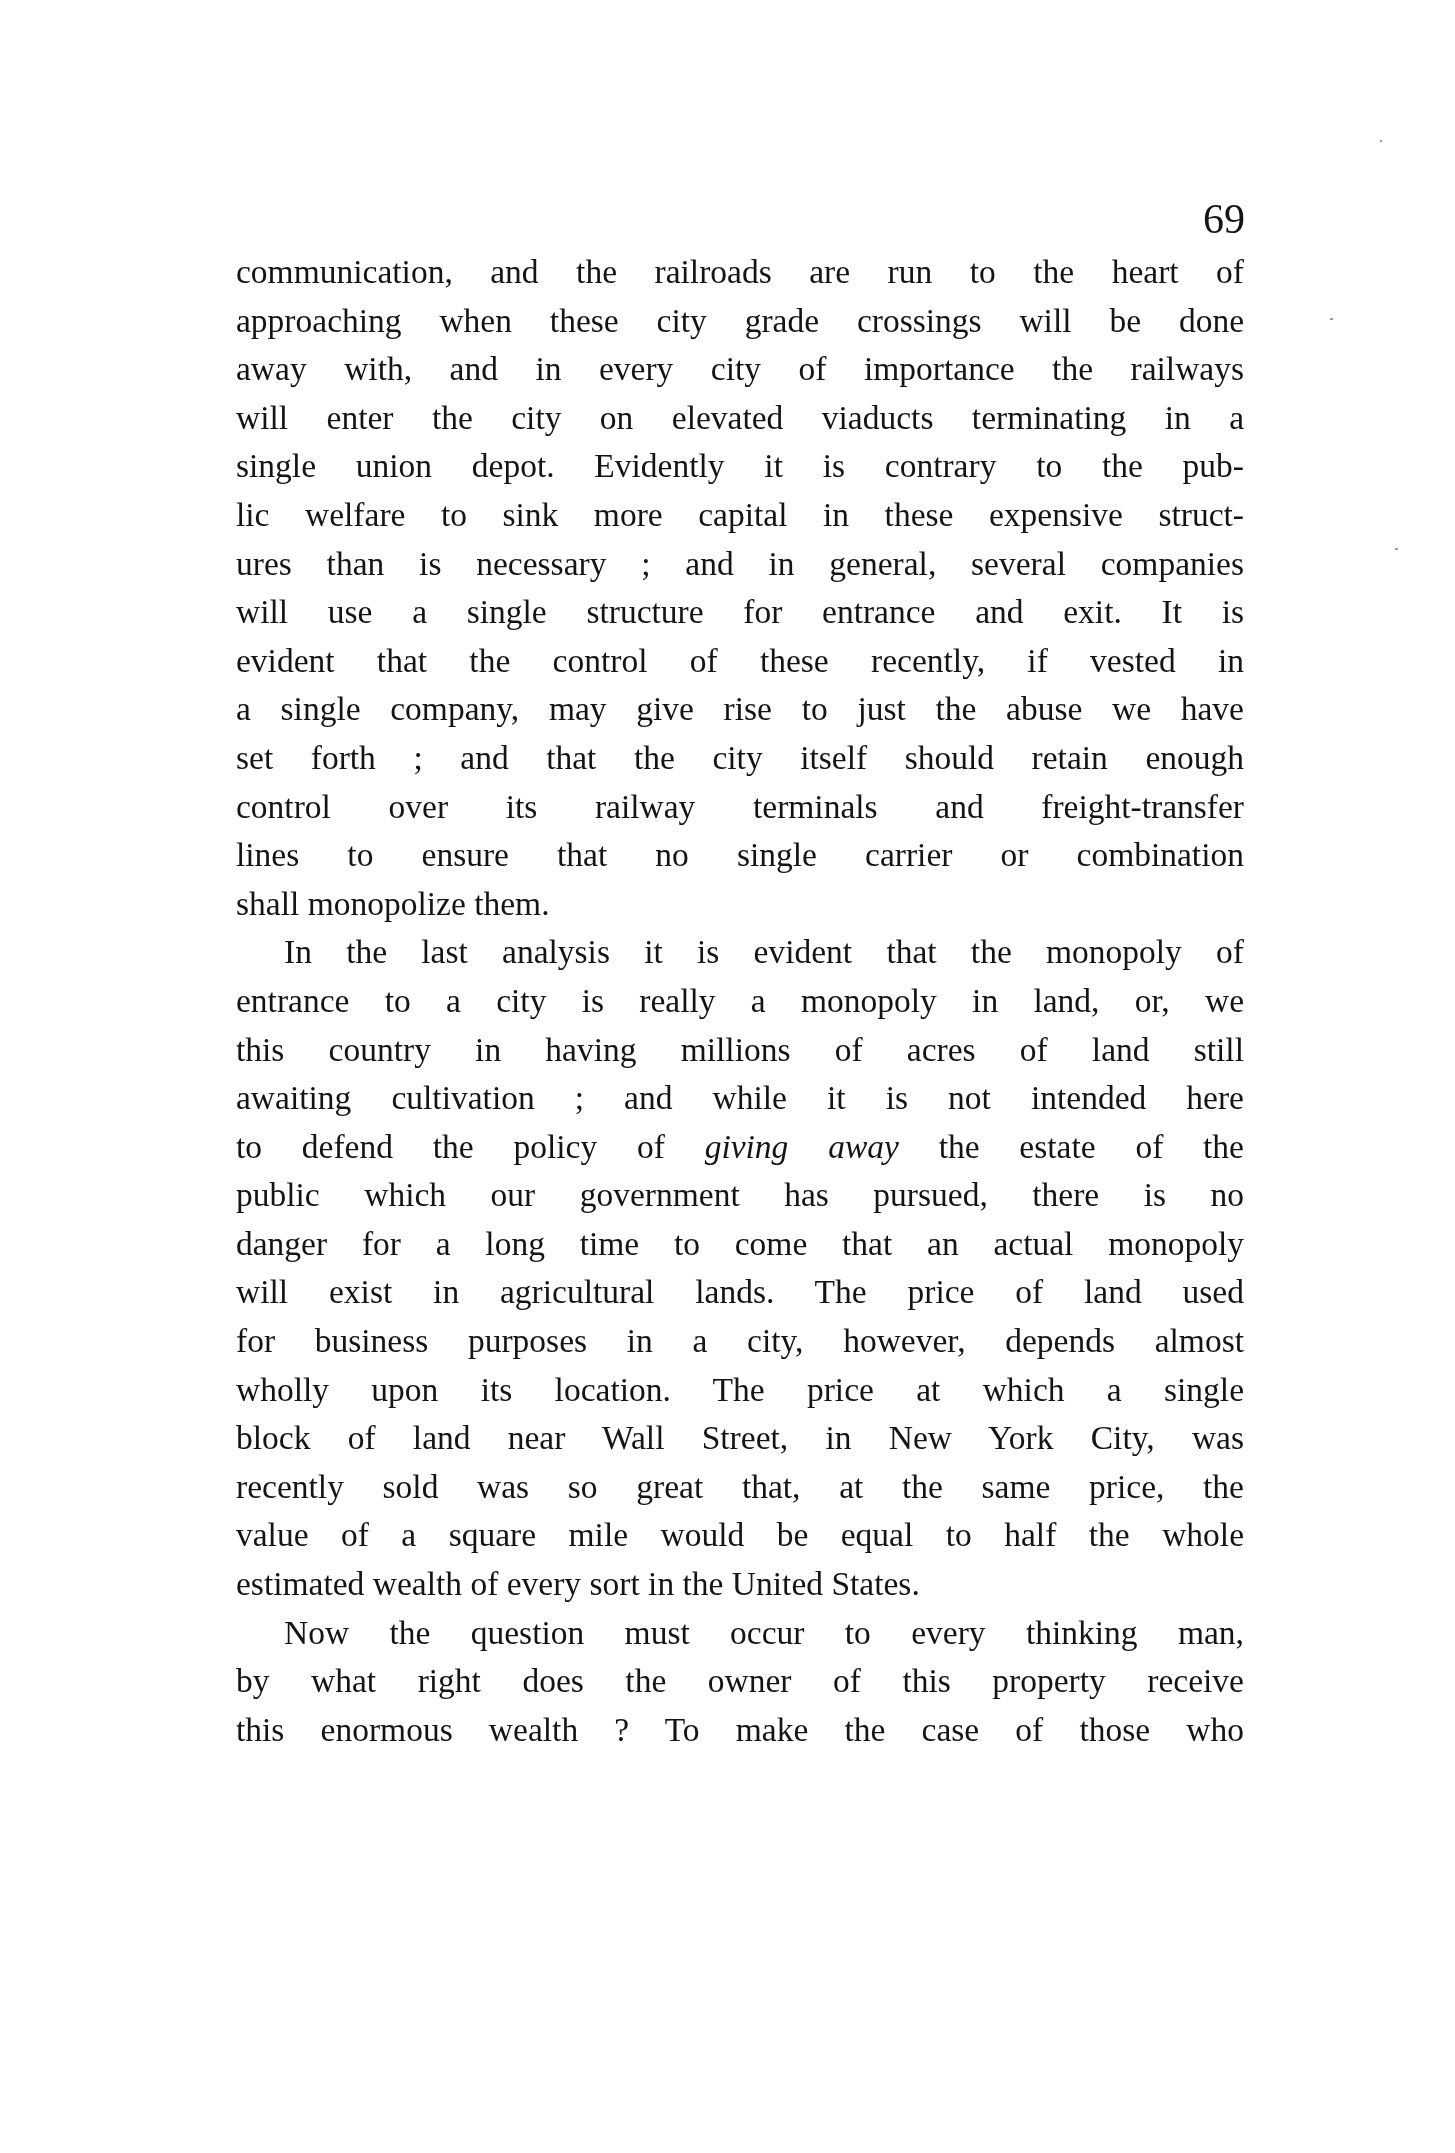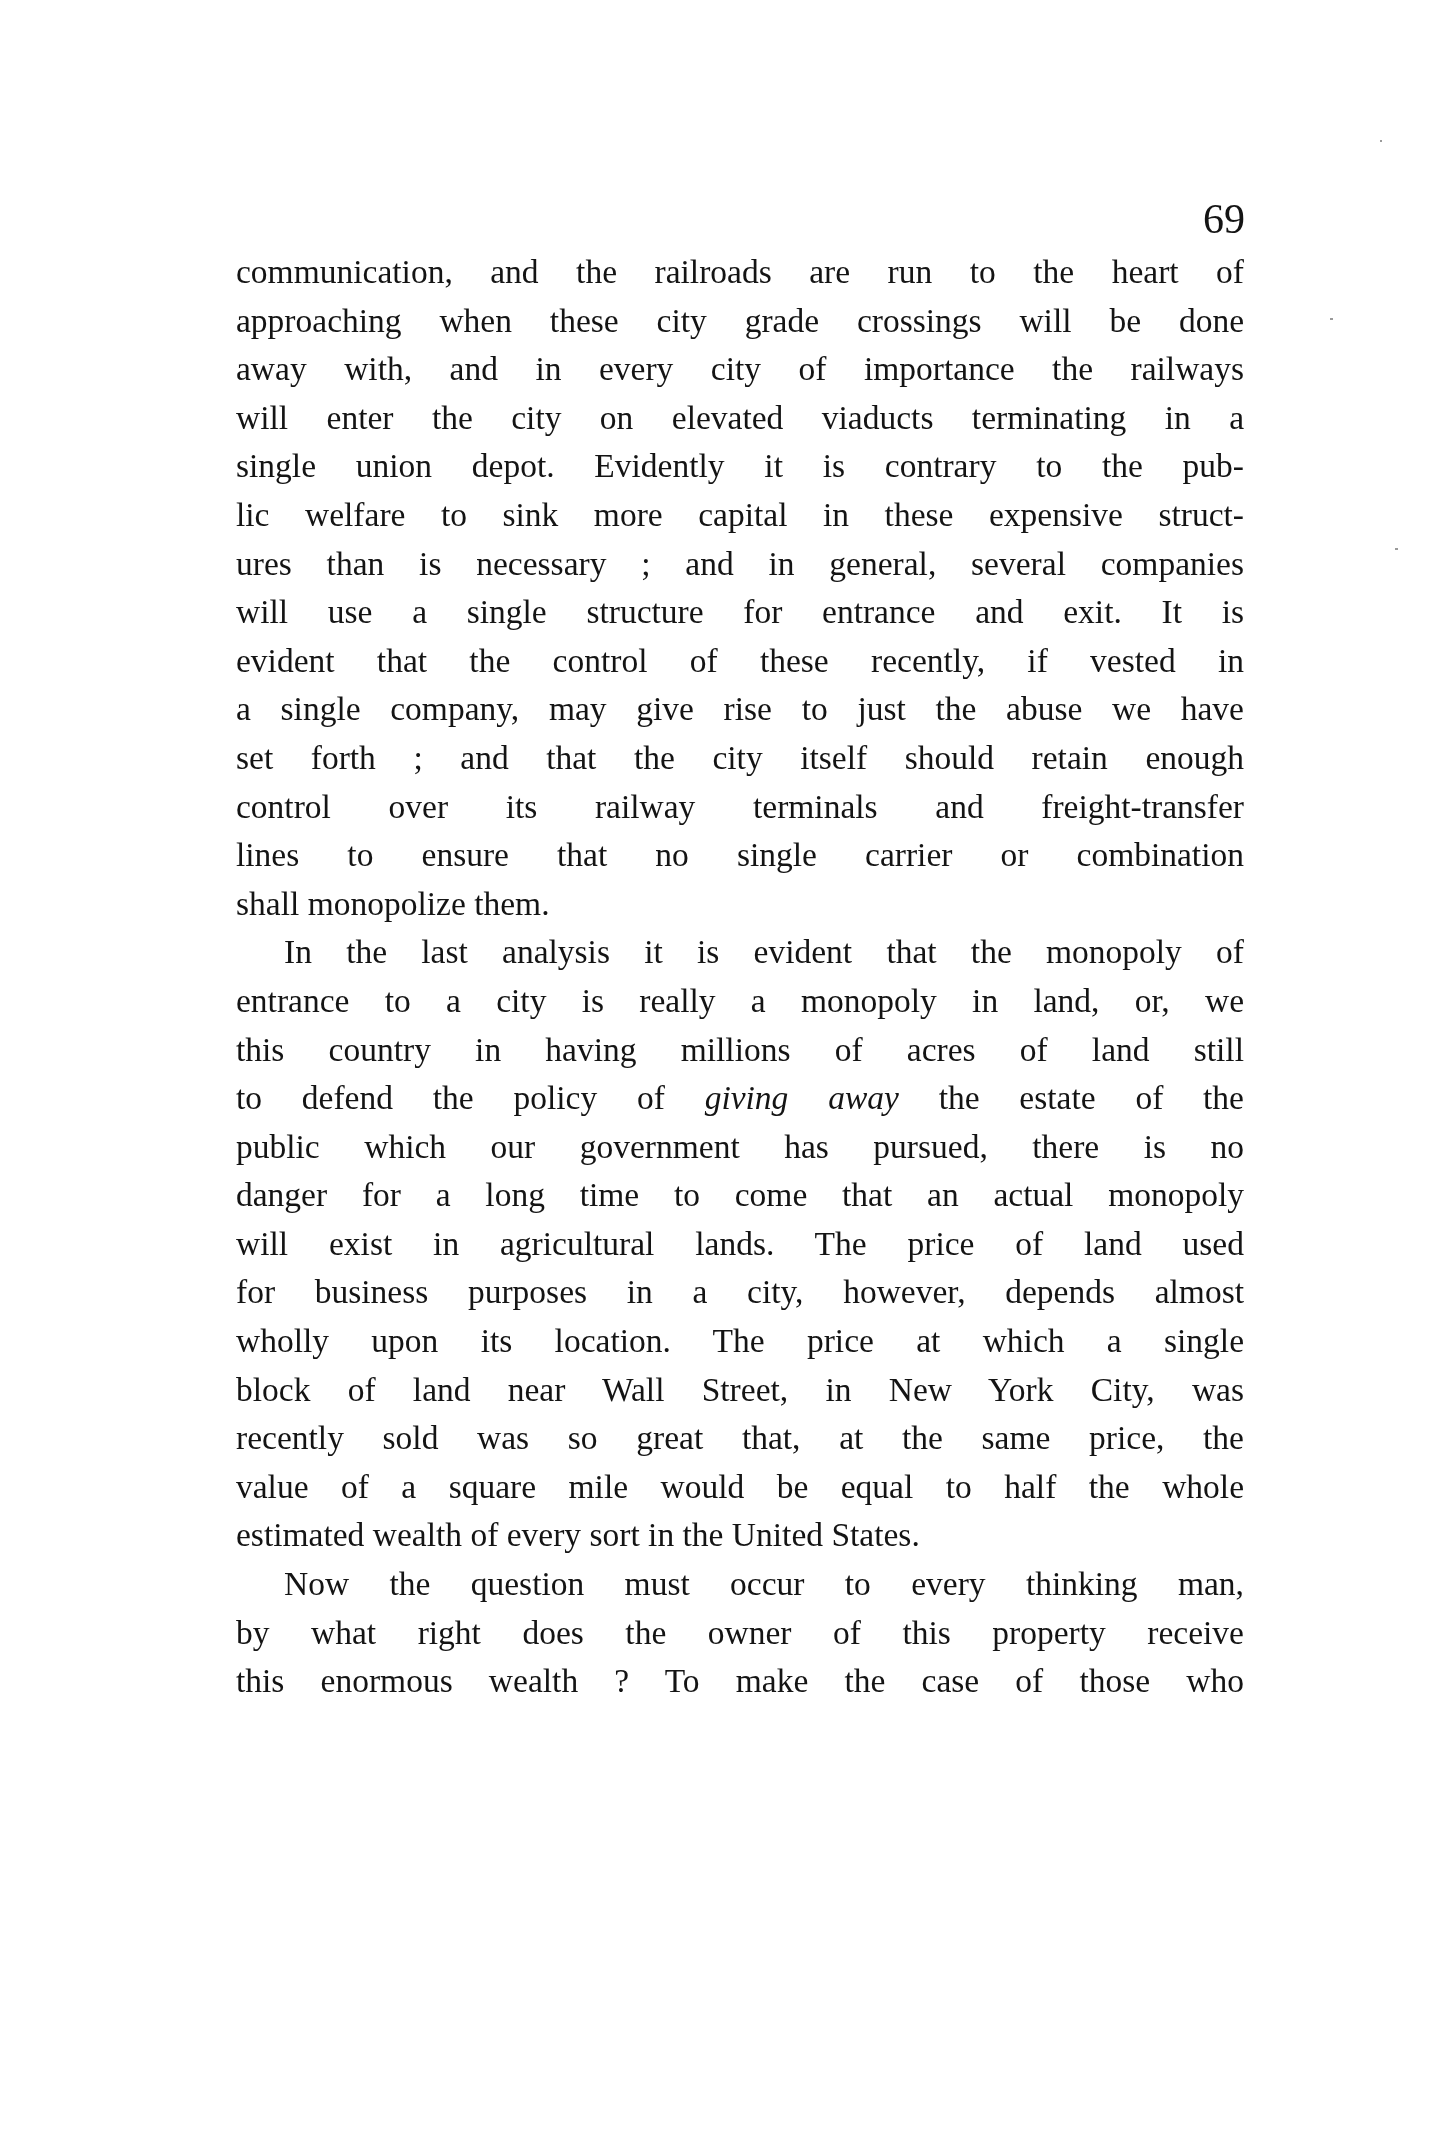--- a/index.html
+++ b/index.html
@@ -53,20 +53,21 @@
         <span class="line">a single company, may give rise to just the abuse we have</span>
         <span class="line">set forth ; and that the city itself should retain enough</span>
         <span class="line">control over its railway terminals and freight-transfer</span>
         <span class="line">lines to ensure that no single carrier or combination</span>
         <span class="line last">shall monopolize them.</span>
       </div>
       <div>
         <span class="line indent">In the last analysis it is evident that the monopoly of</span>
         <span class="line">entrance to a city is really a monopoly in land, or, we</span>
         <span class="line">this country in having millions of acres of land still</span>
+        <span class="line">awaiting cultivation ; and while it is not intended here</span>
         <span class="line">to defend the policy of <em>giving away</em> the estate of the</span>
         <span class="line">public which our government has pursued, there is no</span>
         <span class="line">danger for a long time to come that an actual monopoly</span>
         <span class="line">will exist in agricultural lands.  The price of land used</span>
         <span class="line">for business purposes in a city, however, depends almost</span>
         <span class="line">wholly upon its location.  The price at which a single</span>
         <span class="line">block of land near Wall Street, in New York City, was</span>
         <span class="line">recently sold was so great that, at the same price, the</span>
         <span class="line">value of a square mile would be equal to half the whole</span>
         <span class="line last">estimated wealth of every sort in the United States.</span>

